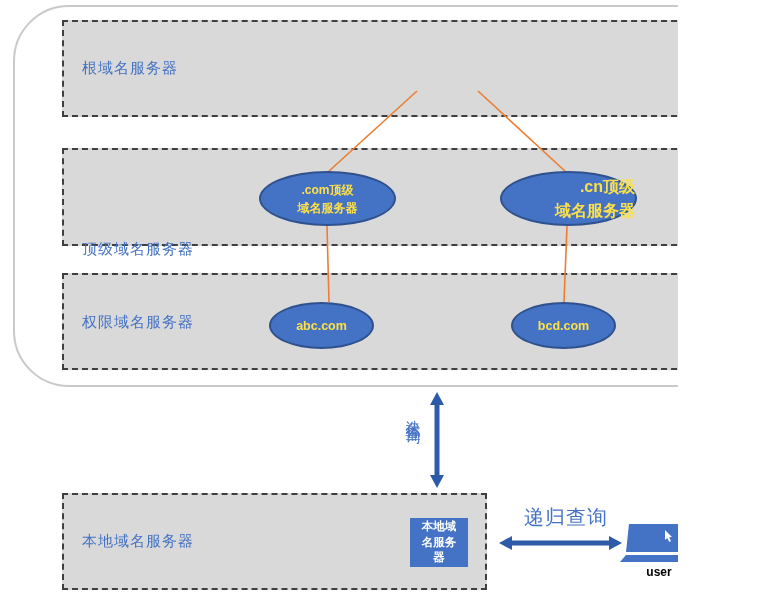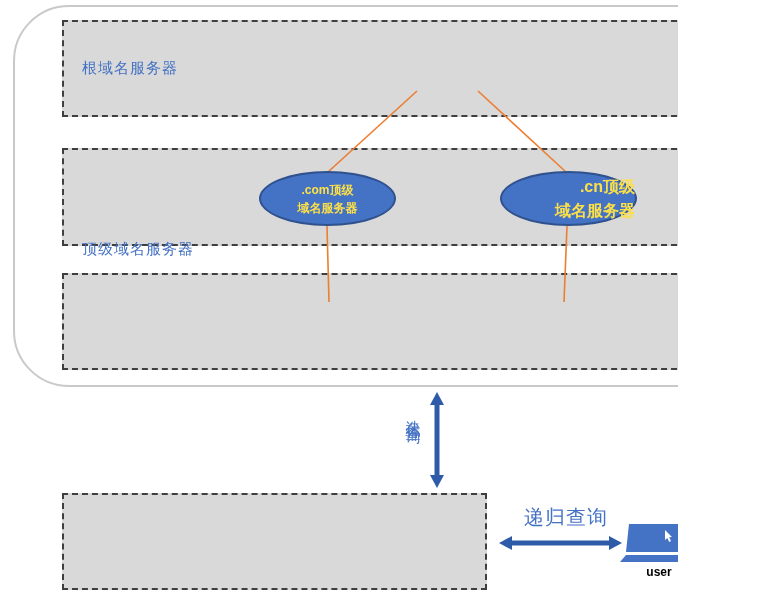--- a/index.html
+++ b/index.html
@@ -64,20 +64,22 @@
 
   <div class="container"></div>
 
   <div class="band" id="band-root"></div>
   <div class="band" id="band-tld"></div>
   <div class="band" id="band-auth"></div>
   <div class="band" id="band-local"></div>
 
   <div class="band-label" id="label-root">根域名服务器</div>
   <div class="band-label" id="label-tld">顶级域名服务器</div>
+  <div class="band-label" id="label-auth">权限域名服务器</div>
+  <div class="band-label" id="label-local">本地域名服务器</div>
 
   <svg class="overlay" viewBox="0 0 771 611">
     <line class="connector" x1="417" y1="91" x2="328" y2="172"></line>
     <line class="connector" x1="478" y1="91" x2="566" y2="172"></line>
     <line class="connector" x1="327" y1="226" x2="329" y2="302"></line>
     <line class="connector" x1="567" y1="226" x2="564" y2="302"></line>
 
     <g>
       <line class="arrow-line" x1="437" y1="403" x2="437" y2="477"></line>
       <polygon class="arrow-head" points="437,392 430,405 444,405"></polygon>
@@ -101,21 +103,32 @@
   <div class="node-ellipse" id="node-com">
     <span>.com顶级</span>
     <span>域名服务器</span>
   </div>
 
   <div class="node-ellipse" id="node-cn">
     <span>.cn顶级</span>
     <span>域名服务器</span>
   </div>
 
+  <div class="node-ellipse" id="node-abc">
+    <span>abc.com</span>
+  </div>
 
+  <div class="node-ellipse" id="node-bcd">
+    <span>bcd.com</span>
+  </div>
 
+  <div class="node-rect" id="node-local">
+    <span>本地域</span>
+    <span>名服务</span>
+    <span>器</span>
+  </div>
 
   <div class="v-label">迭代查询</div>
   <div class="recursive-label">递归查询</div>
 
   <div class="user-label">user</div>
 
 </div>
 
 </body></html>

